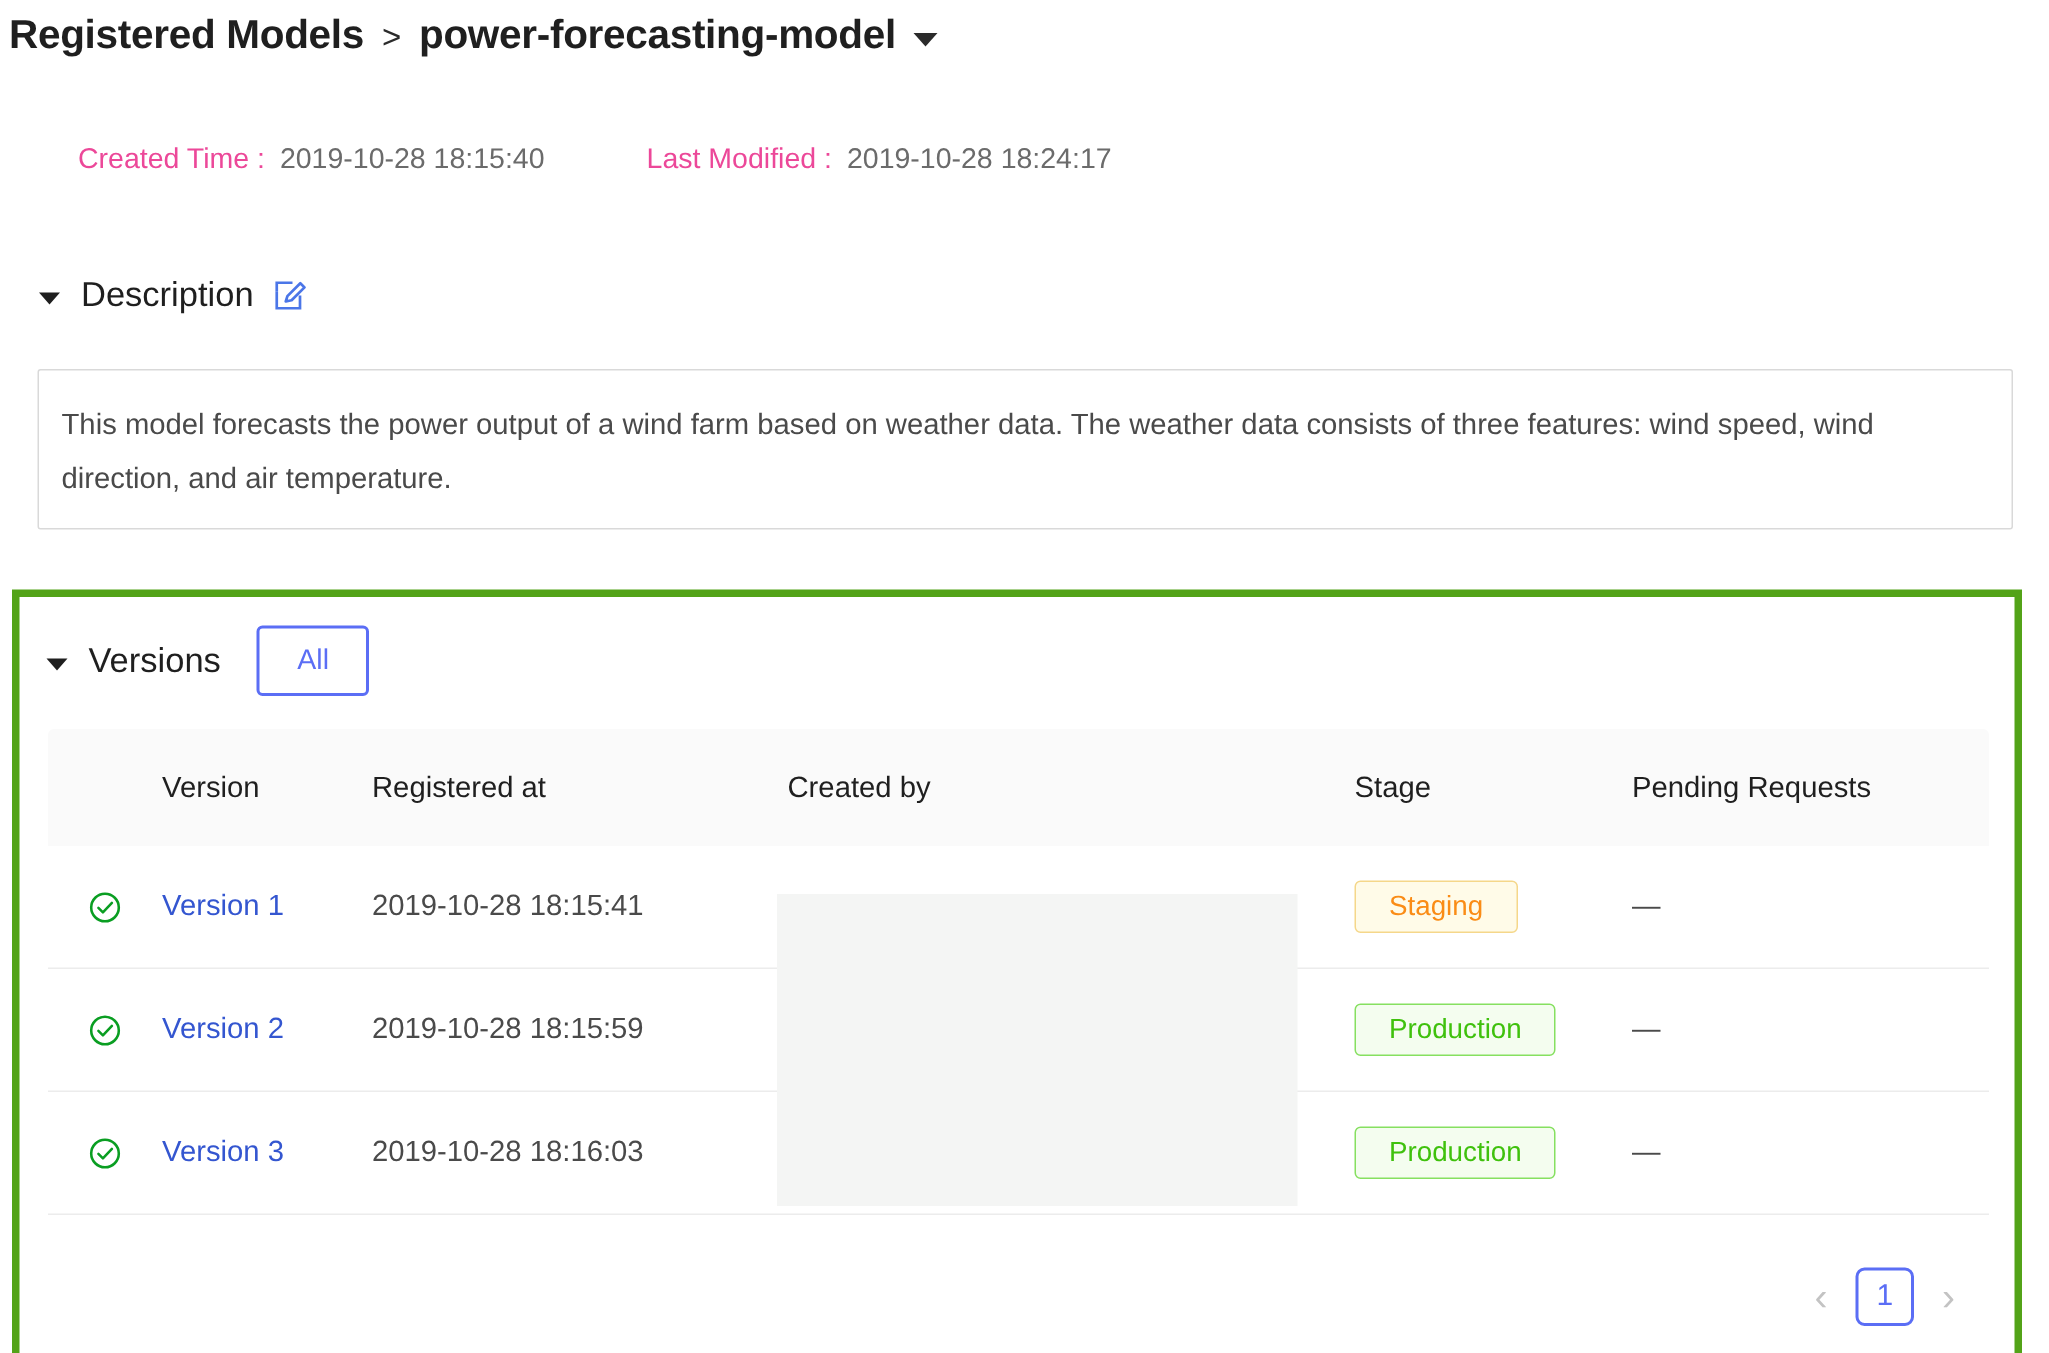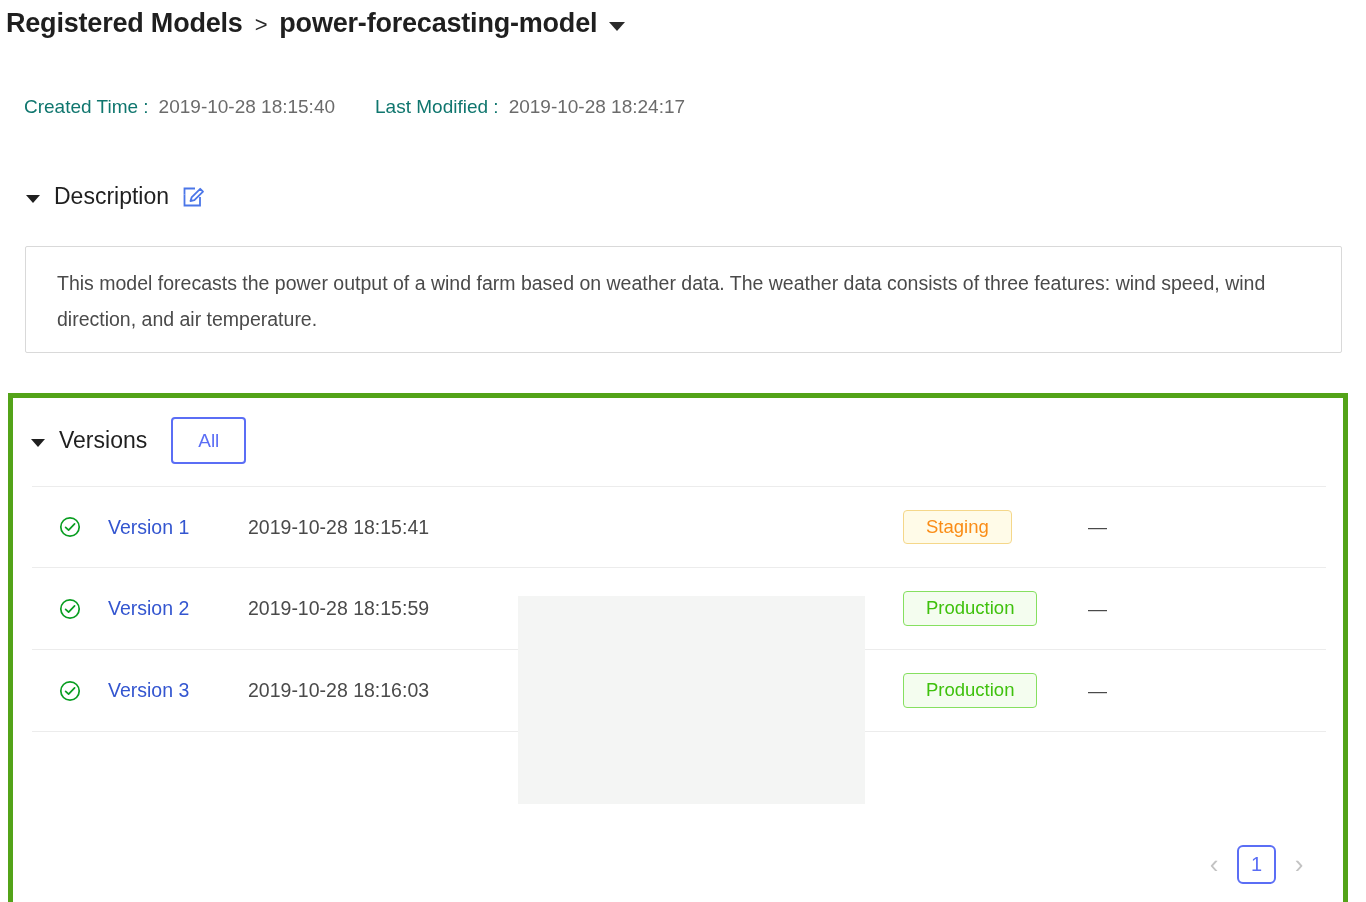--- a/index.html
+++ b/index.html
@@ -41,21 +41,21 @@
     border-top: 9px solid #2b2b2b;
   }
 
   
   .meta-row {
     position: absolute;
     left: 24px; top: 96px;
     display: flex; align-items: center;
     font-size: 19px;
   }
-  .meta-label { color: #0f766e; }
+  .meta-label { color: #ec4899; margin-left: 28px; }
   .meta-value { color: #6b6b6b; margin-left: 10px; }
   .meta-gap { width: 40px; }
 
   
   .section-head {
     display: flex; align-items: center;
     font-size: 23px; color: #1f1f1f;
   }
   .tri {
     width: 0; height: 0;
@@ -70,21 +70,21 @@
   .edit-icon { margin-left: 12px; display: inline-flex; cursor: pointer; }
 
   
   .desc-box {
     position: absolute;
     left: 25px; top: 246px;
     width: 1317px; height: 107px;
     border: 1px solid #d9d9d9;
     border-radius: 2px;
     background: #fff;
-    padding: 18px 31px;
+    padding: 18px 15px;
   }
   .desc-text {
     font-size: 19.5px;
     line-height: 36px;
     color: #4a4a4a;
   }
 
   
   .versions-panel {
     position: absolute;
@@ -254,20 +254,28 @@
     <div class="versions-head">
       <span class="tri"></span>
       <span class="versions-title">Versions</span>
       <div class="tab-group">
         <div class="tab active">All</div>
       </div>
     </div>
 
     <div class="table">
 
+      <div class="t-row t-head">
+        <div class="c-icon"></div>
+        <div class="c-ver">Version</div>
+        <div class="c-reg">Registered at</div>
+        <div class="c-by">Created by</div>
+        <div class="c-stage">Stage</div>
+        <div class="c-pend">Pending Requests</div>
+      </div>
 
       <div class="t-row t-body-row">
         <div class="c-icon">
           <svg width="24" height="24" viewBox="0 0 24 24" fill="none">
             <circle cx="12" cy="12" r="9.2" stroke="#0a9e22" stroke-width="1.7"></circle>
             <path d="M7.6 12.3 L10.6 15.2 L16.6 8.9" stroke="#0a9e22" stroke-width="1.7" fill="none" stroke-linecap="round" stroke-linejoin="round"></path>
           </svg>
         </div>
         <div class="c-ver"><span class="v-link">Version 1</span></div>
         <div class="c-reg ts">2019-10-28 18:15:41</div>

